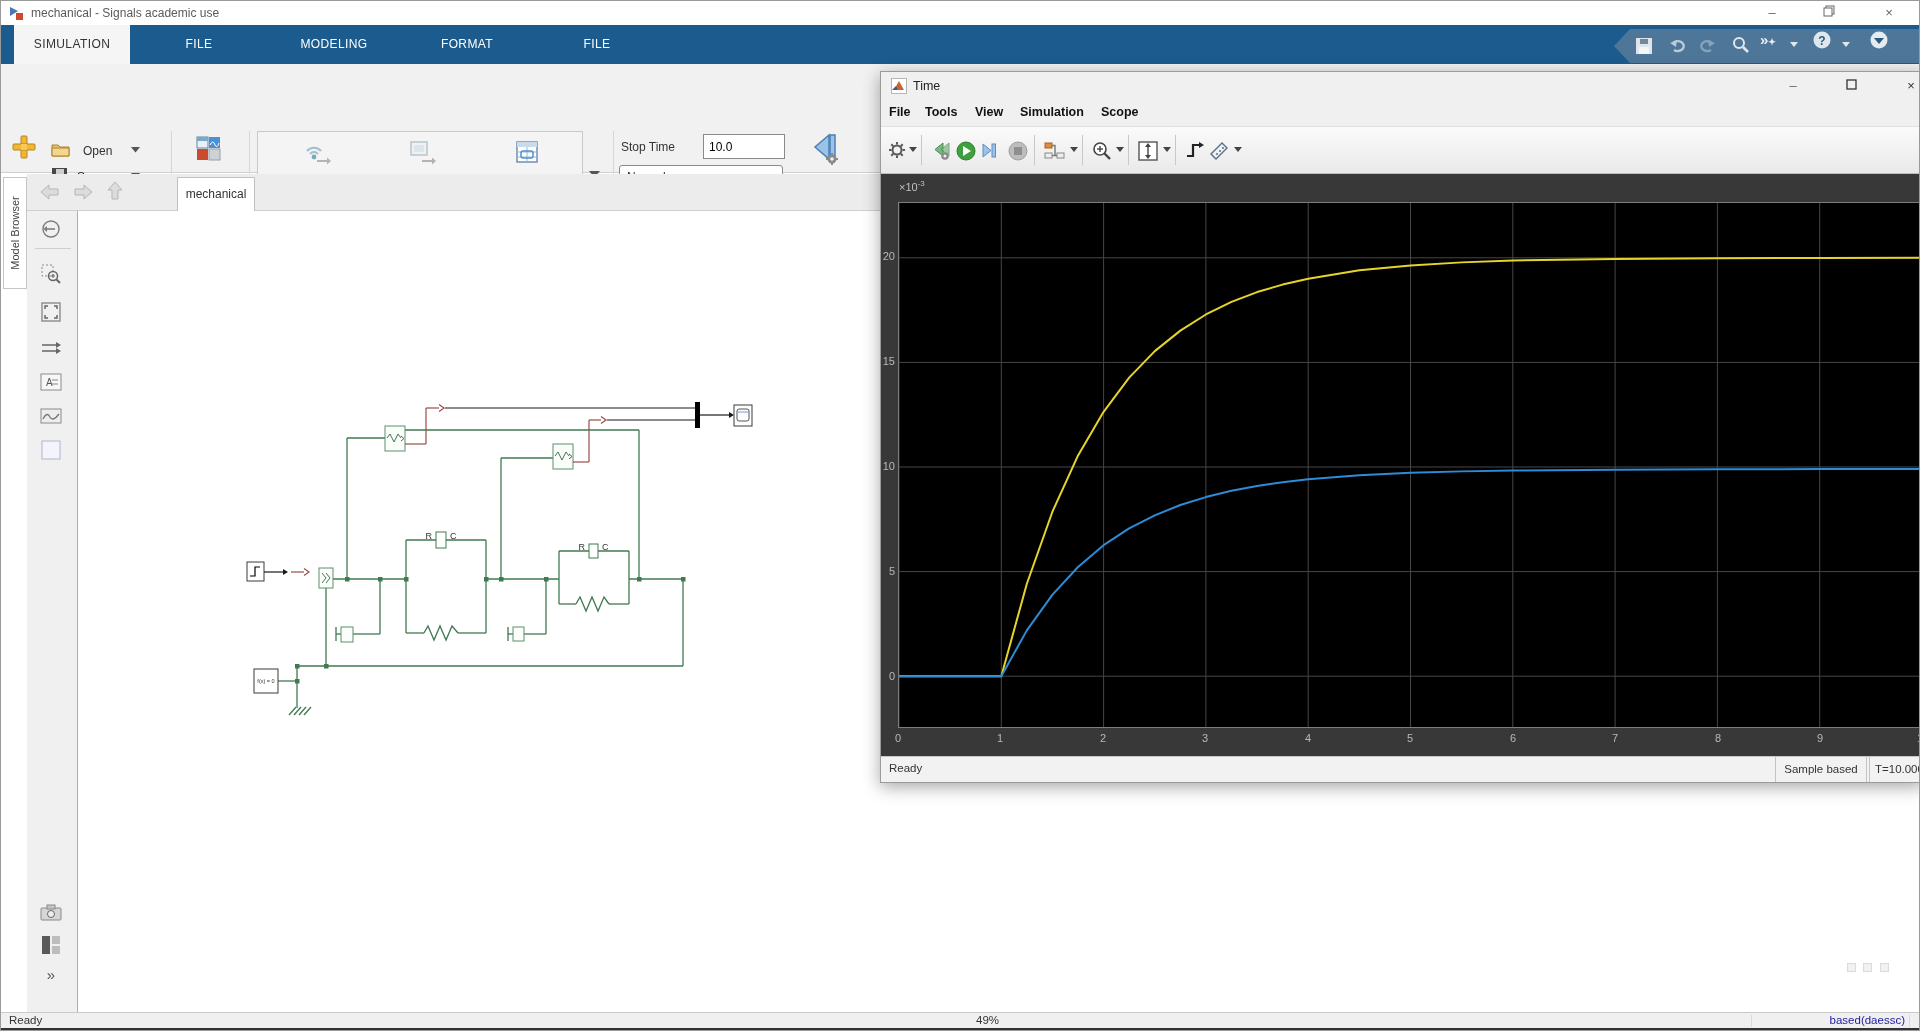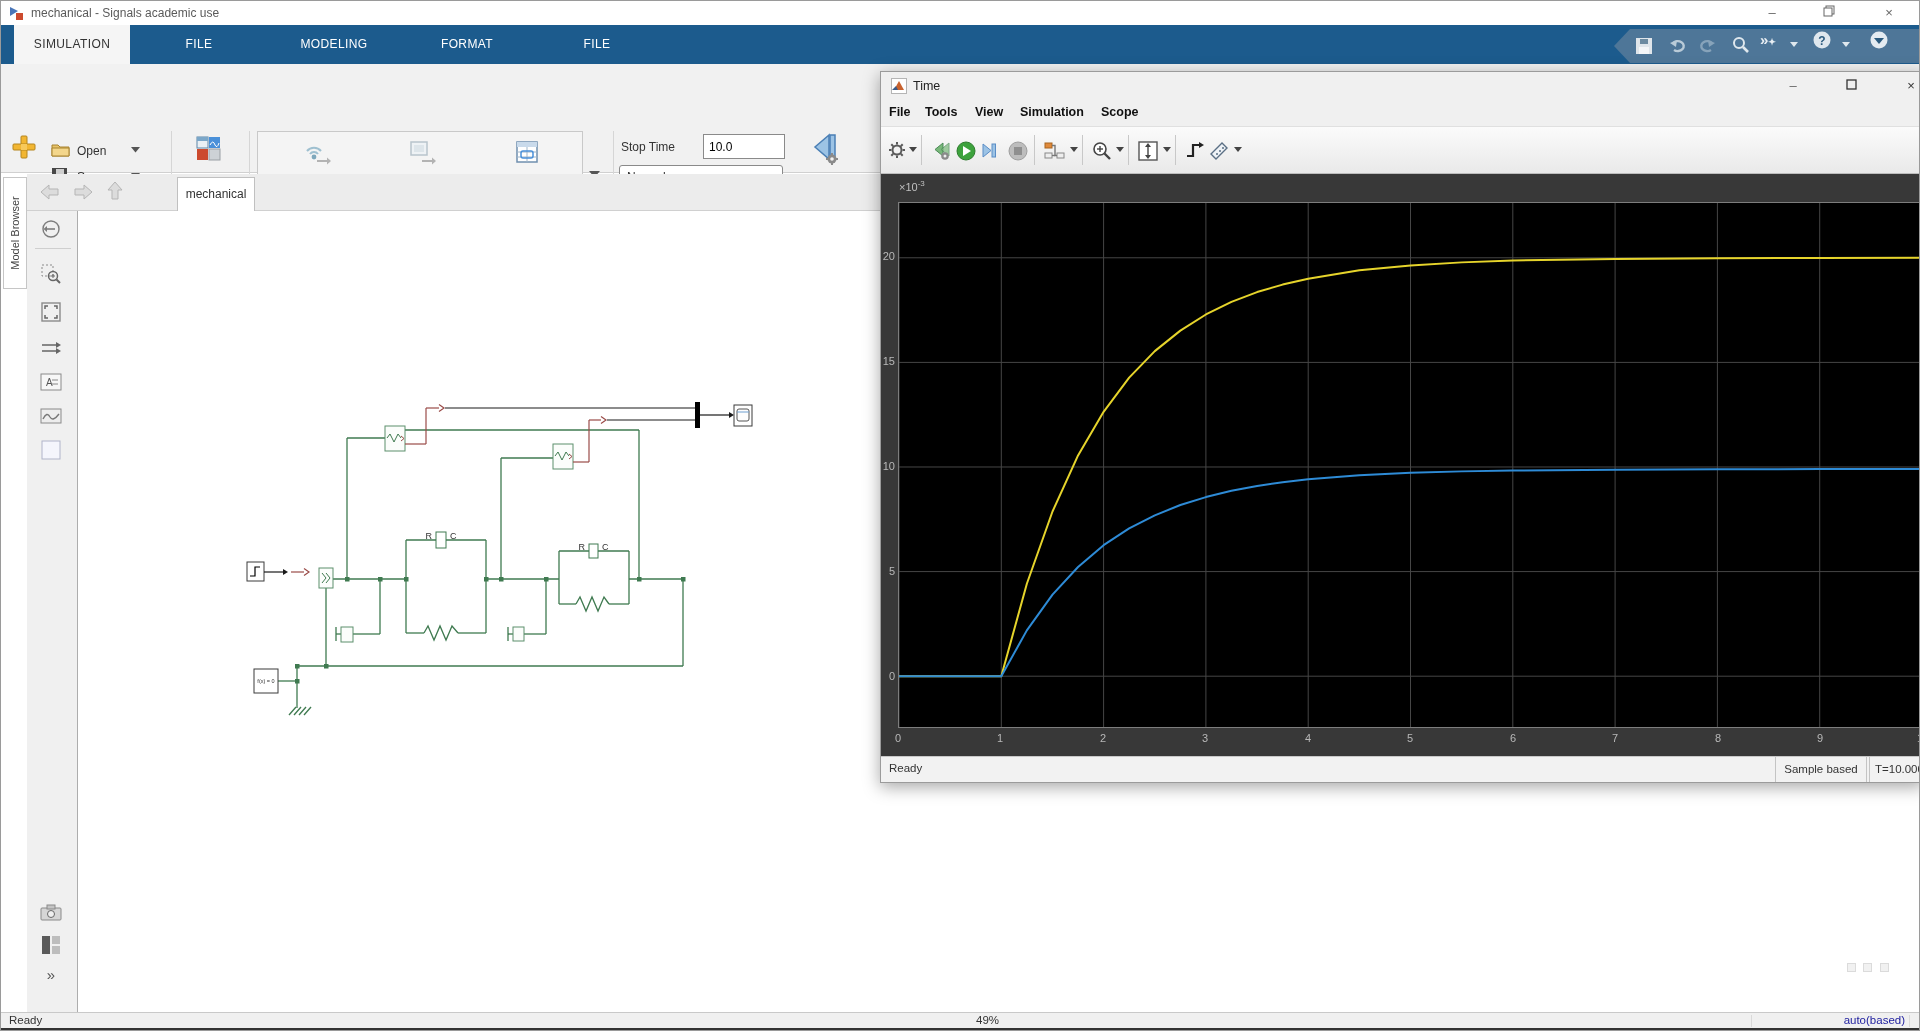--- a/index.html
+++ b/index.html
@@ -134,21 +134,21 @@
     </svg>
     <div class="abs lbl ctr" style="left:4px;top:114px;width:40px">New</div>
     <svg class="abs" style="left:19px;top:133px" width="9" height="6" viewBox="0 0 9 6">
         <polygon points="0,0 9,0 4.5,5.5" fill="#555"></polygon>
       </svg>
 
     <svg class="abs" style="left:50px;top:78px" width="19" height="15" viewBox="0 0 19 15">
       <path d="M1,3 h6 l2,2 h9 v9 h-17 z" fill="#e7c36a" stroke="#a8832f"></path>
         <path d="M1,6 h17 v8 h-17 z" fill="#f3d68b" stroke="#a8832f"></path>
     </svg>
-    <div class="abs lbl" style="left:76px;top:80px">Open</div>
+    <div class="abs lbl" style="left:82px;top:80px">Open</div>
     <svg class="abs" style="left:130px;top:83px" width="9" height="6" viewBox="0 0 9 6">
         <polygon points="0,0 9,0 4.5,5.5" fill="#555"></polygon>
       </svg>
 
     <svg class="abs" style="left:50px;top:103px" width="17" height="17" viewBox="0 0 17 17">
       <rect x="1" y="1" width="15" height="15" fill="#474747"></rect>
         <rect x="5" y="2" width="8" height="5" fill="#cfcfcf"></rect>
         <rect x="4" y="9" width="9" height="7" fill="#e8e8e8"></rect>
     </svg>
     <div class="abs lbl" style="left:76px;top:106px">Save</div>
@@ -463,21 +463,21 @@
   <div class="abs" style="left:1846px;top:957px;z-index:1;opacity:.45">
     <span style="display:inline-block;width:9px;height:9px;border:1px solid #b0b0b0;background:#e2e2e2;margin-right:3px"></span>
     <span style="display:inline-block;width:9px;height:9px;border:1px solid #b0b0b0;background:#e2e2e2;margin-right:3px"></span>
     <span style="display:inline-block;width:9px;height:9px;border:1px solid #b0b0b0;background:#e2e2e2"></span>
   </div>
 
   <div class="statusbar">
     <span class="abs" style="left:8px;top:1px">Ready</span>
     <span class="abs" style="left:975px;top:1px">49%</span>
     <div class="abs" style="left:1750px;top:2px;width:1px;height:12px;background:#d9d9d9"></div>
-    <span class="abs" style="left:1790px;top:1px;width:114px;text-align:right;color:#1c1c9e">auto(based)</span>
+    <span class="abs" style="left:1790px;top:1px;width:114px;text-align:right;color:#1c1c9e">based(daessc)</span>
     <div class="abs" style="left:1908px;top:2px;width:1px;height:12px;background:#d9d9d9"></div>
   </div>
   <div class="darkstrip"></div>
 
   <div class="scope">
     <div class="stitle">
       <svg class="abs" style="left:10px;top:6px" width="16" height="16" viewBox="0 0 16 16">
         <rect x="0.5" y="0.5" width="15" height="15" fill="#fff" stroke="#b5b5b5"></rect>
         <polygon points="3,12 8,3 13,12" fill="#c8622e"></polygon>
           <polygon points="1,12 5,8 7,12" fill="#3c5a86"></polygon>

